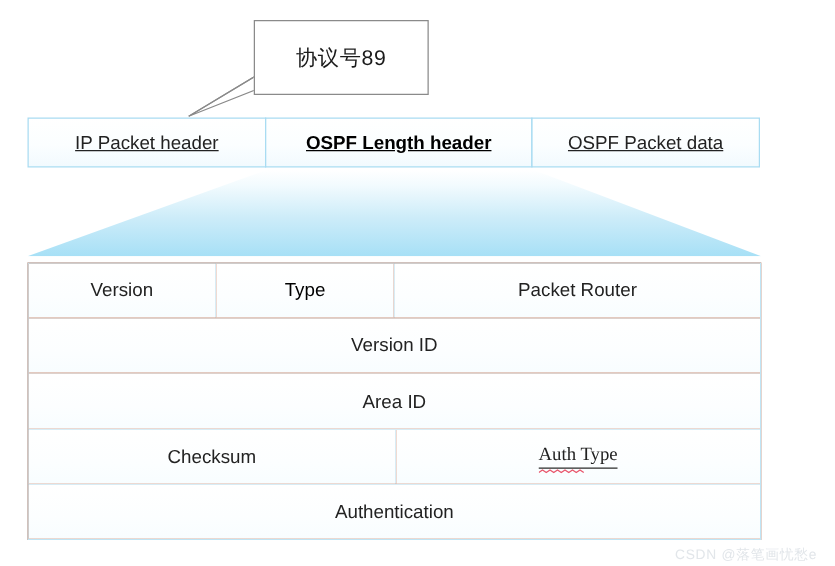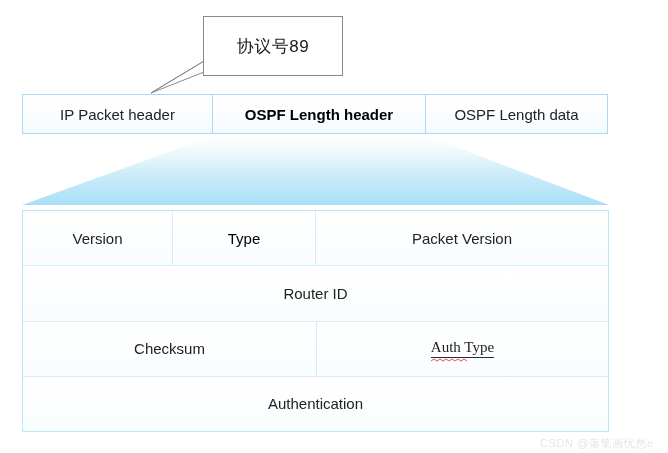--- a/index.html
+++ b/index.html
@@ -62,20 +62,21 @@
   .packet-cell {
     box-sizing: border-box;
     border: 1px solid #a9dcf2;
     background: linear-gradient(180deg, #ffffff 0%, #fbfeff 55%, #f2fafe 100%);
     display: flex;
     align-items: center;
     justify-content: center;
     font-size: 15px;
     color: #222222;
     white-space: nowrap;
+    text-decoration: underline;
   }
   .packet-cell.c1 { width: 191px; }
   .packet-cell.c2 { width: 214px; margin-left: -1px; font-weight: bold; color: #000000; }
   .packet-cell.c3 { width: 183px; margin-left: -1px; }
 
   
   .funnel {
     position: absolute;
     left: 22px;
     top: 136px;
@@ -158,47 +159,50 @@
     <line x1="59" y1="0" x2="1" y2="35" stroke="#8a8a8a" stroke-width="1"></line>
   </svg>
 
   <div class="callout-box">
     <span class="callout-text">协议号89</span>
   </div>
 
   <div class="packet-strip">
     <div class="packet-cell c1">IP Packet header</div>
     <div class="packet-cell c2">OSPF Length header</div>
-    <div class="packet-cell c3">OSPF Length data</div>
+    <div class="packet-cell c3">OSPF Packet data</div>
   </div>
 
   <svg class="funnel" viewBox="0 0 587 69" preserveAspectRatio="none">
     <defs>
       <linearGradient id="funnelGrad" x1="0" y1="0" x2="0" y2="1">
         <stop offset="0%" stop-color="#ffffff"></stop>
         <stop offset="18%" stop-color="#f2fbfe"></stop>
         <stop offset="55%" stop-color="#cdecf9"></stop>
         <stop offset="100%" stop-color="#a7e0f6"></stop>
       </linearGradient>
     </defs>
     <polygon points="191,0 405,0 587,69 0,69" fill="url(#funnelGrad)"></polygon>
   </svg>
 
   <div class="detail-table">
 
     <div class="t-row">
       <div class="t-cell w-version">Version</div>
       <div class="t-cell w-type">Type</div>
-      <div class="t-cell w-plen">Packet Version</div>
-    </div>
-
-    <div class="t-row">
-      <div class="t-cell w-full">Router ID</div>
-    </div>
-
+      <div class="t-cell w-plen">Packet Router</div>
+    </div>
+
+    <div class="t-row">
+      <div class="t-cell w-full">Version ID</div>
+    </div>
+
+    <div class="t-row">
+      <div class="t-cell w-full">Area ID</div>
+    </div>
 
     <div class="t-row">
       <div class="t-cell w-check">Checksum</div>
       <div class="t-cell w-auth">
         <span class="spell">
           <span>Auth Type</span>
           <svg class="sq" viewBox="0 0 38 4" preserveAspectRatio="none">
             <path d="M0 3 L3 1 L6 3 L9 1 L12 3 L15 1 L18 3 L21 1 L24 3 L27 1 L30 3 L33 1 L36 3" fill="none" stroke="#e8546b" stroke-width="1"></path>
           </svg>
         </span>

